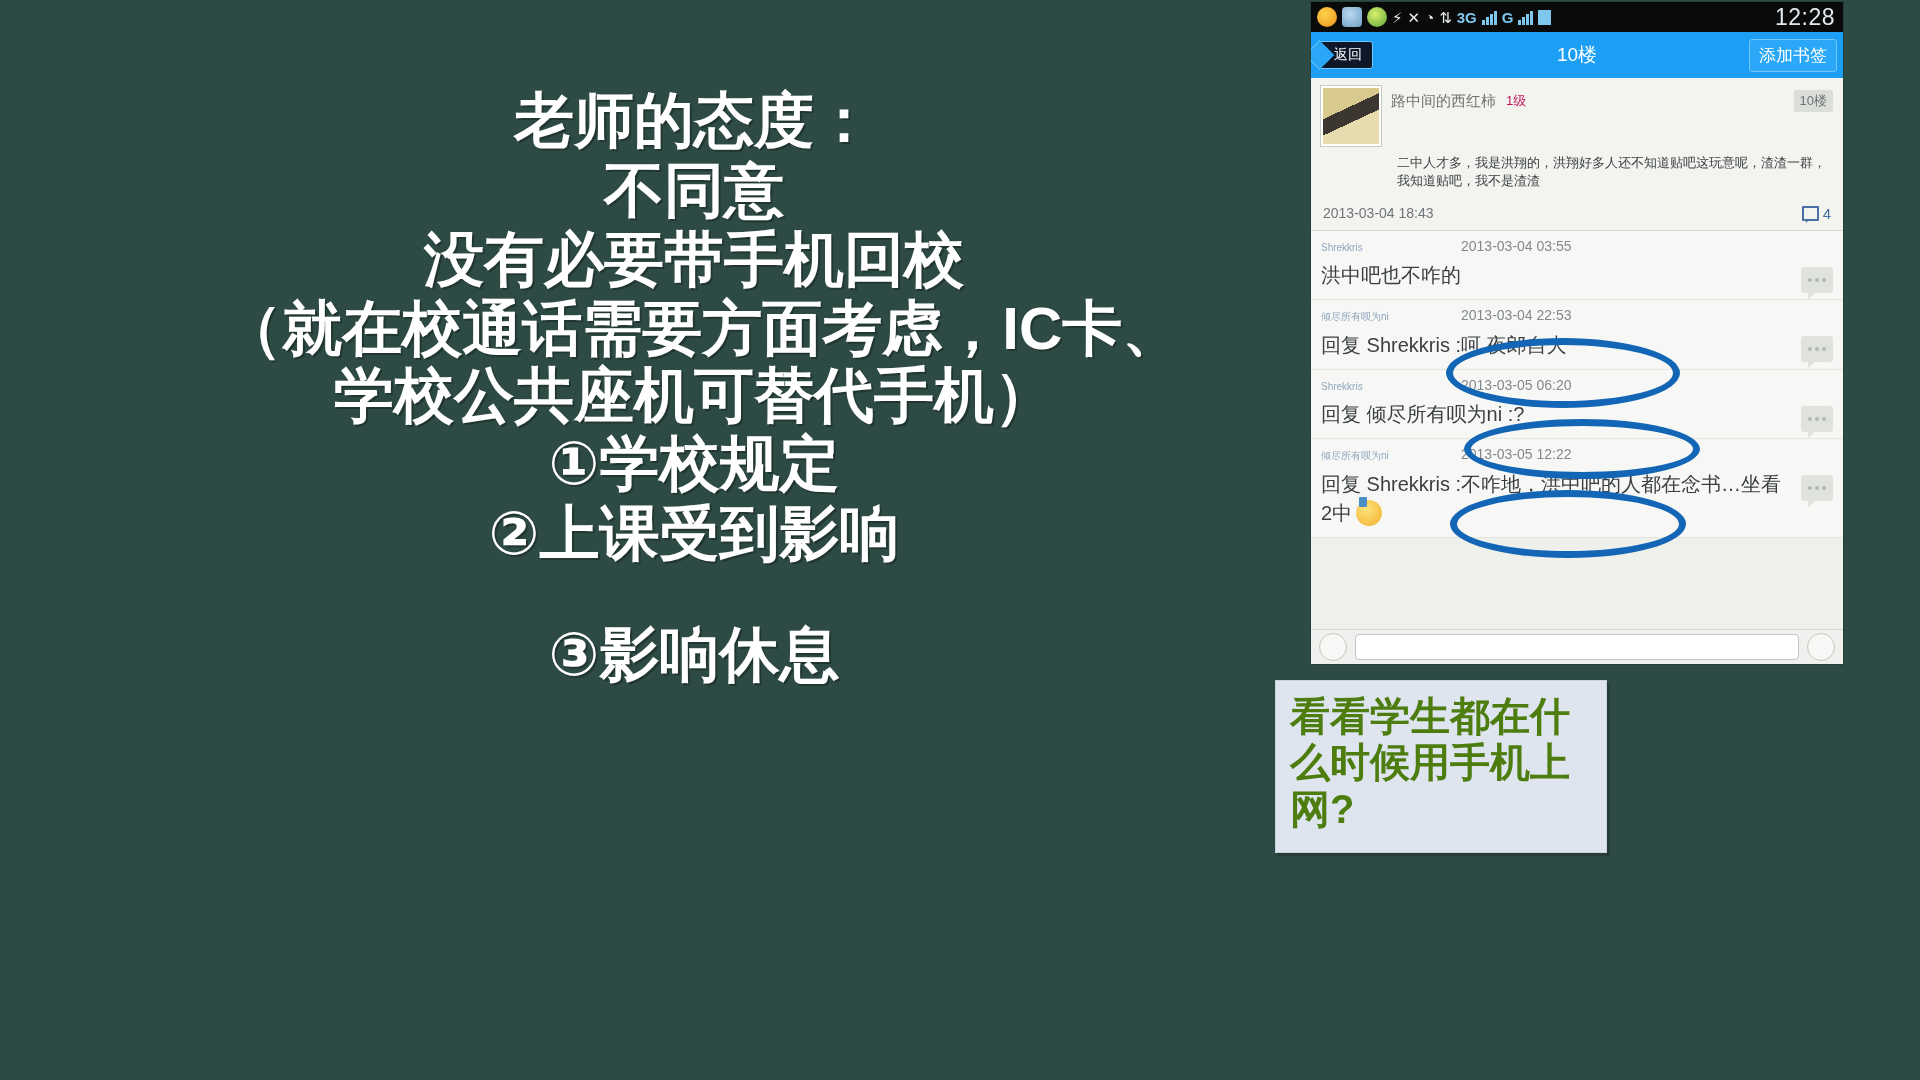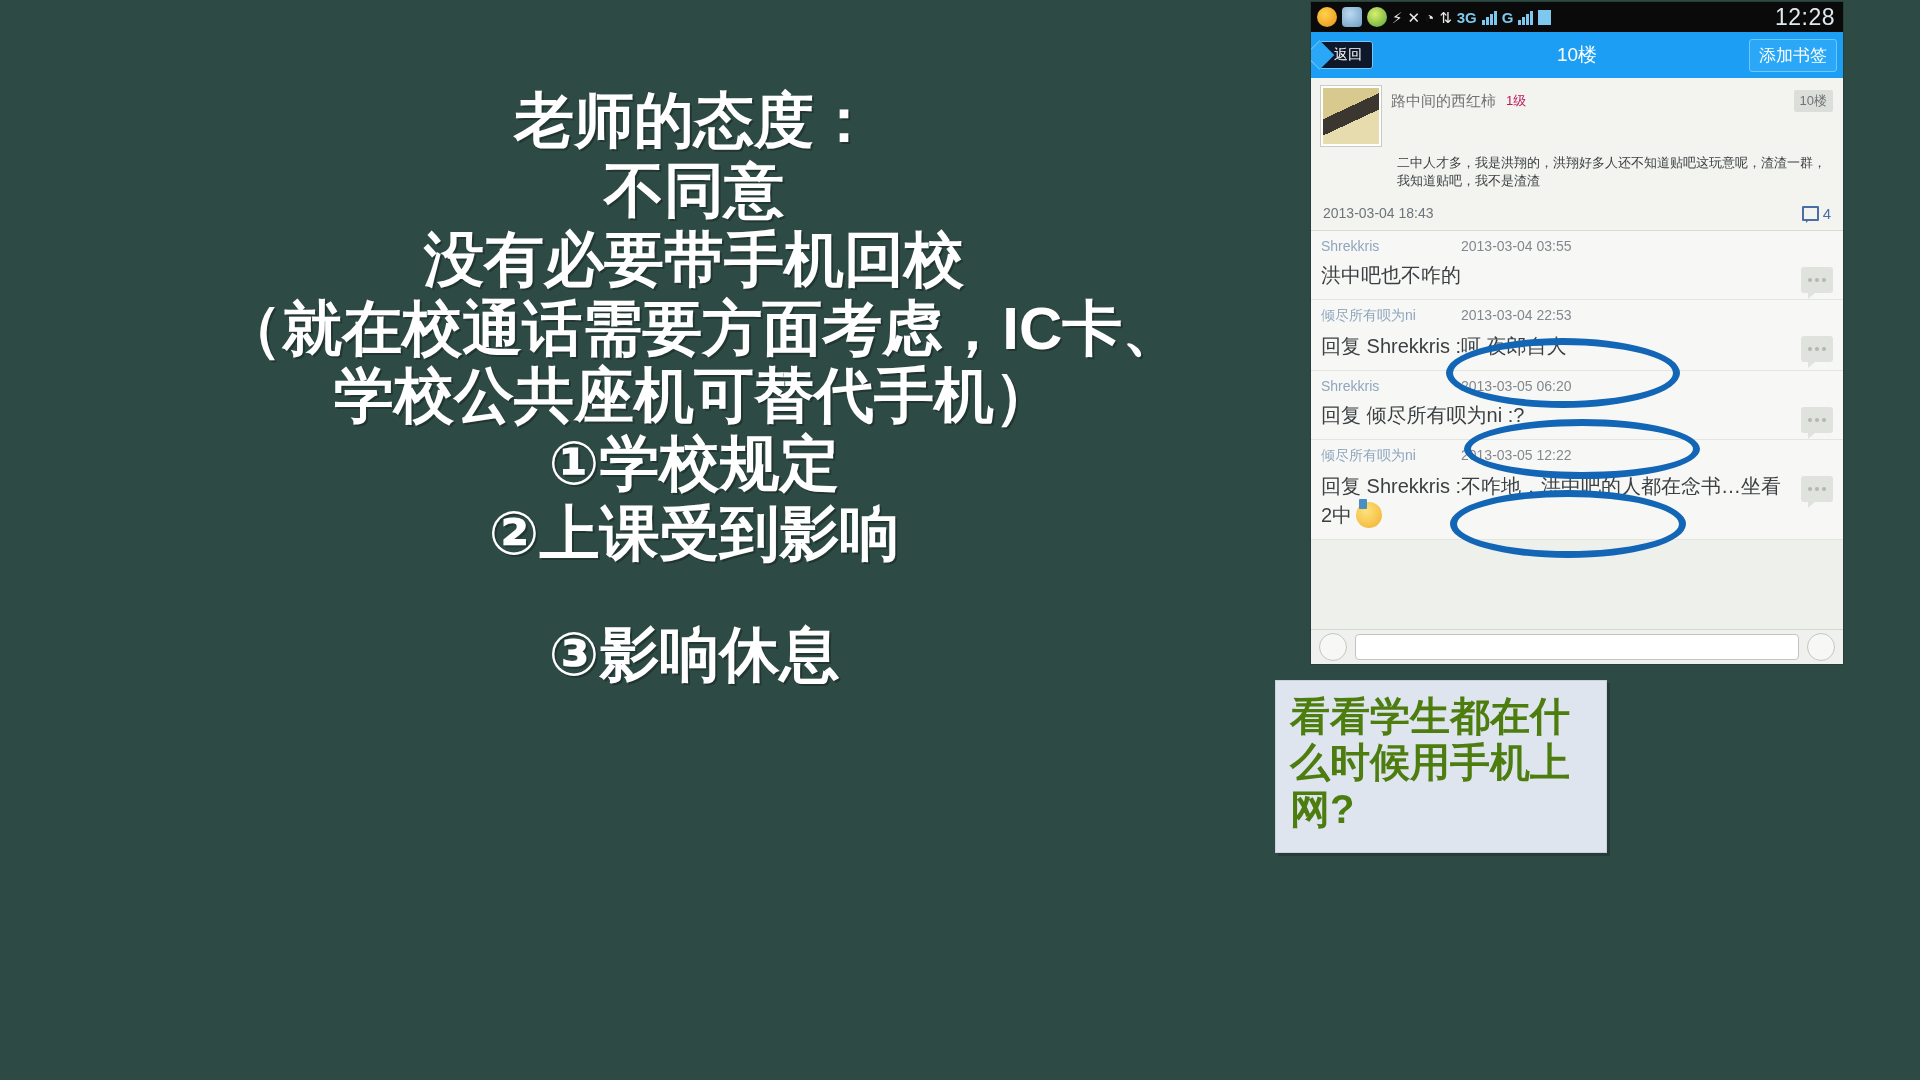--- a/index.html
+++ b/index.html
@@ -237,21 +237,21 @@
     border-bottom: 1px solid #e3e5e0;
     padding: 7px 10px 9px 10px;
     position: relative;
   }
   .reply-head {
     display: flex;
     align-items: baseline;
   }
   .reply-user {
     color: #8fa5bd;
-    font-size: 14px;
+    font-size: 10px;
     width: 140px;
     flex: 0 0 auto;
     white-space: nowrap;
     overflow: hidden;
   }
   .reply-time {
     color: #83888d;
     font-size: 14px;
   }
   .reply-text {

